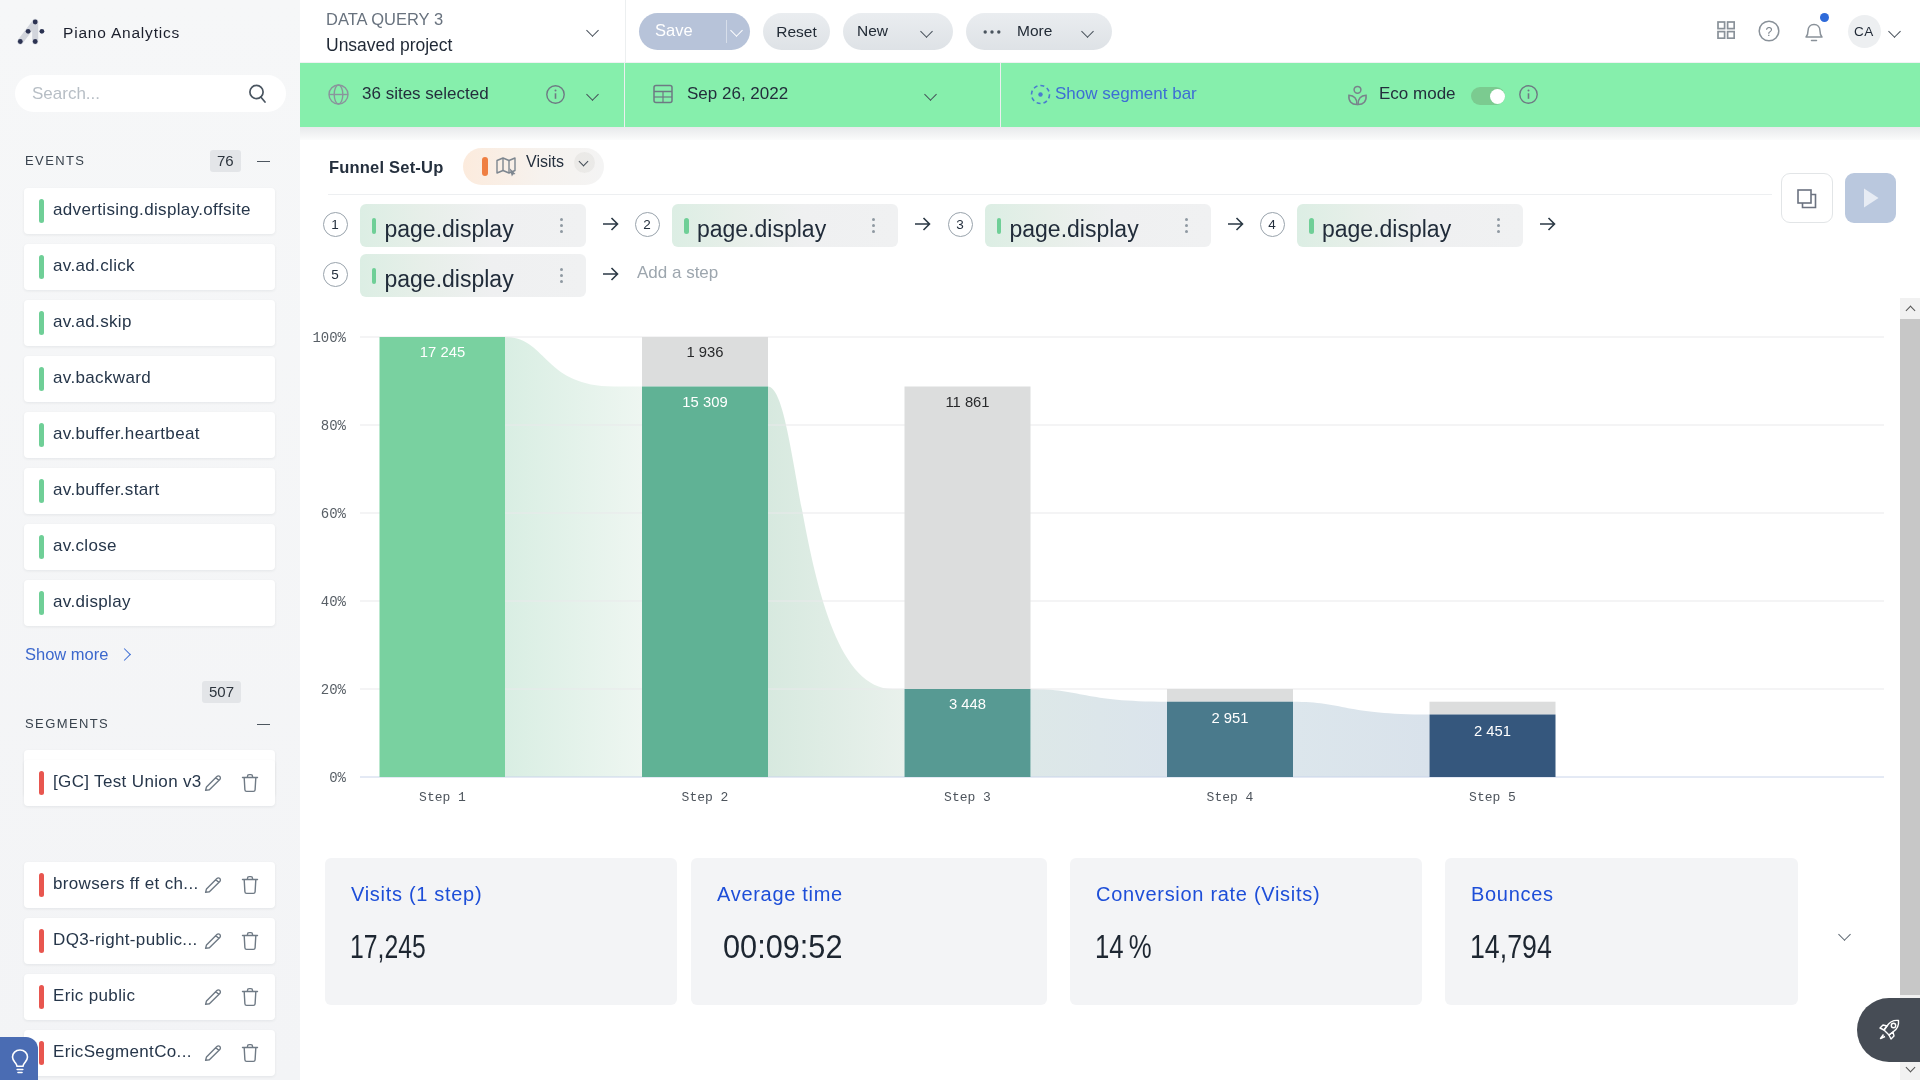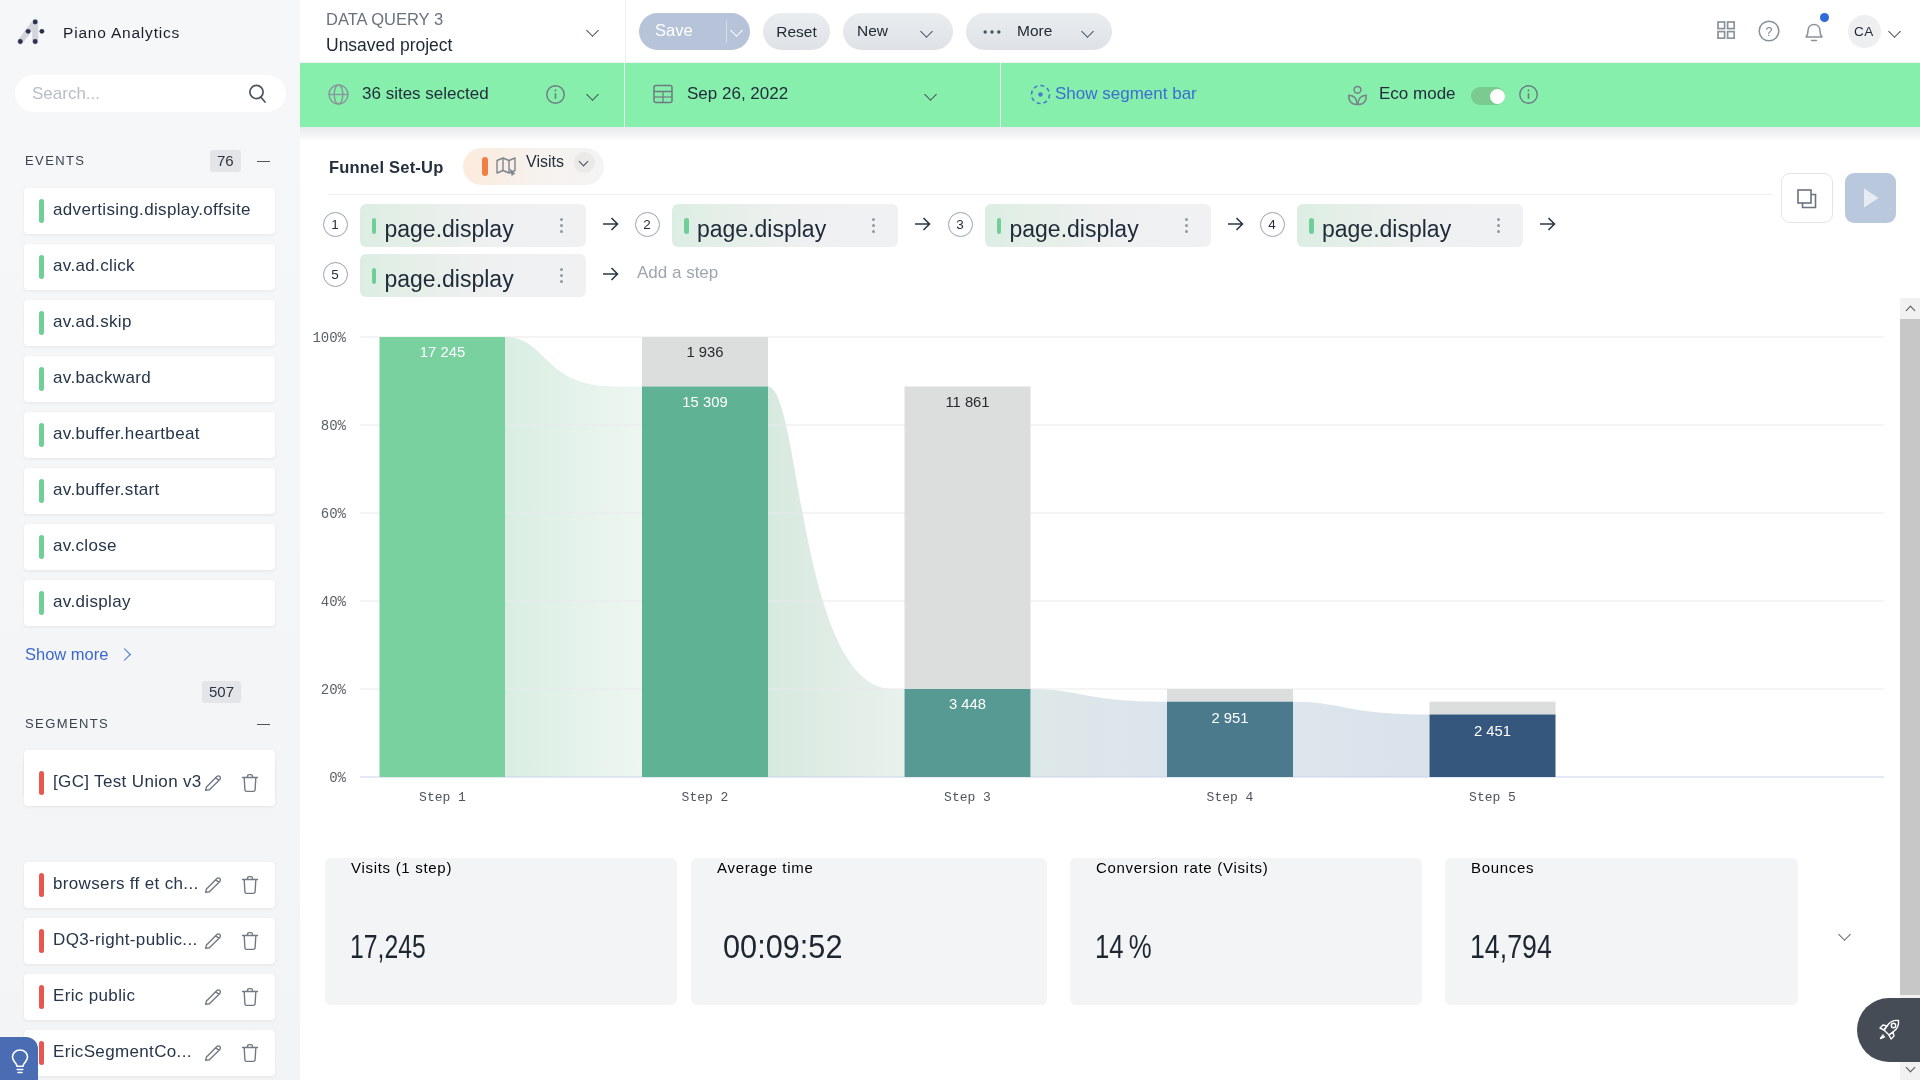--- a/index.html
+++ b/index.html
@@ -37,21 +37,21 @@
   .stepcirc { position:absolute; width:25px; height:25px; border:1px solid #99a3ac; border-radius:50%;
     background:#fff; text-align:center; line-height:24px; font-size:13.5px; color:#242f3d; }
   .stepbox { position:absolute; width:226px; height:43px; border-radius:6px;
     background:linear-gradient(90deg,#dceee4 0%,#e7efe9 28%,#eff0f1 58%,#f0f1f2 100%); }
   .stepbox .gbar { position:absolute; left:12px; top:13.5px; width:4.5px; height:16px; border-radius:2.5px; background:#6fcf97; }
   .stepbox .lbl { position:absolute; left:25px; top:11.5px; font-size:23px; color:#212c3a; }
   .dots3 { position:absolute; width:3px; height:15px; }
   .dots3 span { position:absolute; left:0; width:3px; height:3px; border-radius:50%; background:#8f99a2; }
 
   .kcard { position:absolute; top:858px; height:147px; background:#f3f4f6; border-radius:6px; }
-  .kcard .t { position:absolute; left:26px; top:1px; font-size:15px; color:#000000; letter-spacing:0.7px; }
+  .kcard .t { position:absolute; left:26px; top:25px; font-size:20px; color:#1d4ed8; letter-spacing:0.7px; }
   .kcard .v { position:absolute; left:25px; top:70px; font-size:33px; color:#1d2631; transform-origin:0 0; }
 </style>
 </head>
 <body>
 
 <div id="sidebar">
 
   <svg class="abs" style="left:14px;top:14px" width="36" height="36" viewBox="0 0 36 36">
     <line x1="6.3" y1="27.5" x2="21.2" y2="8" stroke="#d2d5dc" stroke-width="6" stroke-linecap="round"></line>
     <line x1="21.2" y1="8" x2="21.2" y2="27.5" stroke="#d2d5dc" stroke-width="6" stroke-linecap="round"></line>

